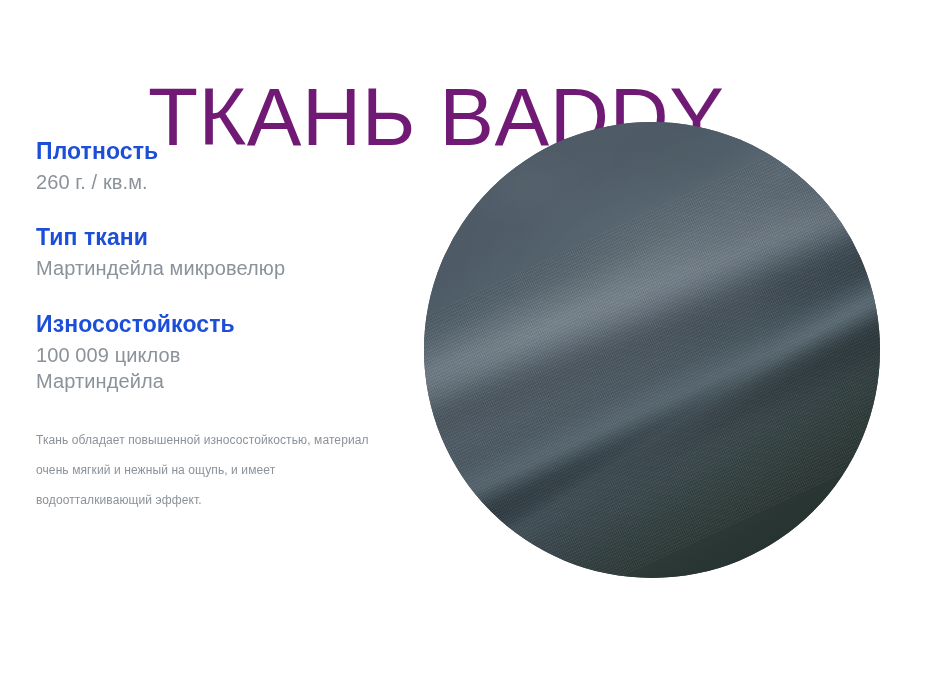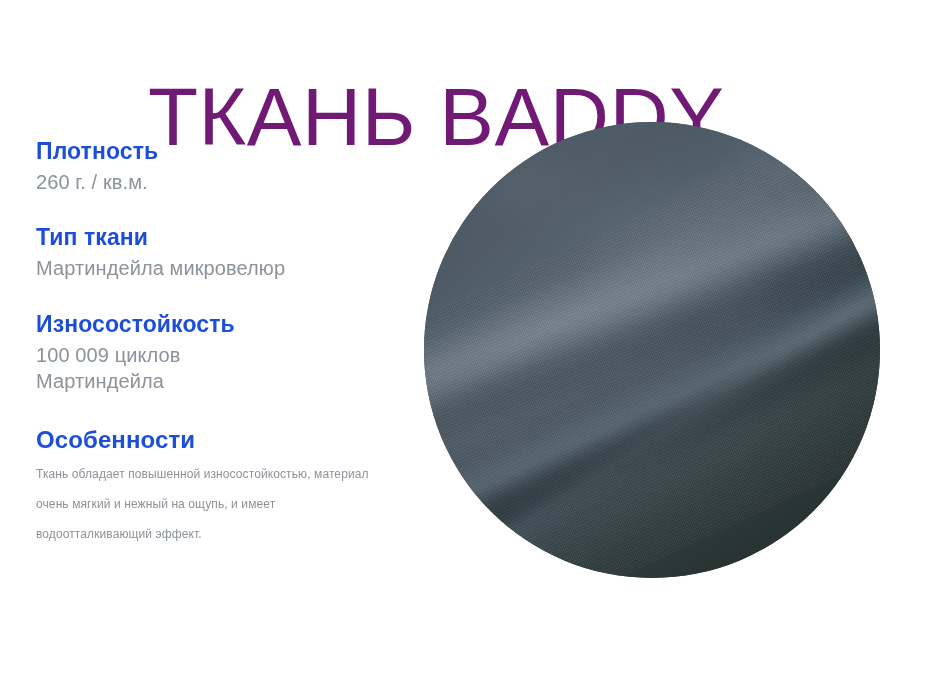--- a/index.html
+++ b/index.html
@@ -236,21 +236,20 @@
       <div class="spec-value">Мартиндейла микровелюр</div>
     </div>
 
     <div class="spec-block wear">
       <div class="spec-heading">Износостойкость</div>
       <div class="spec-value">100 009 циклов
 Мартиндейла</div>
     </div>
 
     <div class="spec-block features">
-      <div class="spec-heading">Особенности</div>
       <div class="spec-value">Ткань обладает повышенной износостойкостью, материал очень мягкий и нежный на ощупь, и имеет водоотталкивающий эффект.</div>
     </div>
 
   </div>
 
   <div class="fabric-circle">
     <div class="fabric-img"></div>
     <div class="nap-texture"></div>
     <div class="fold-ridge-1"></div>
     <div class="fold-shadow-1"></div>

